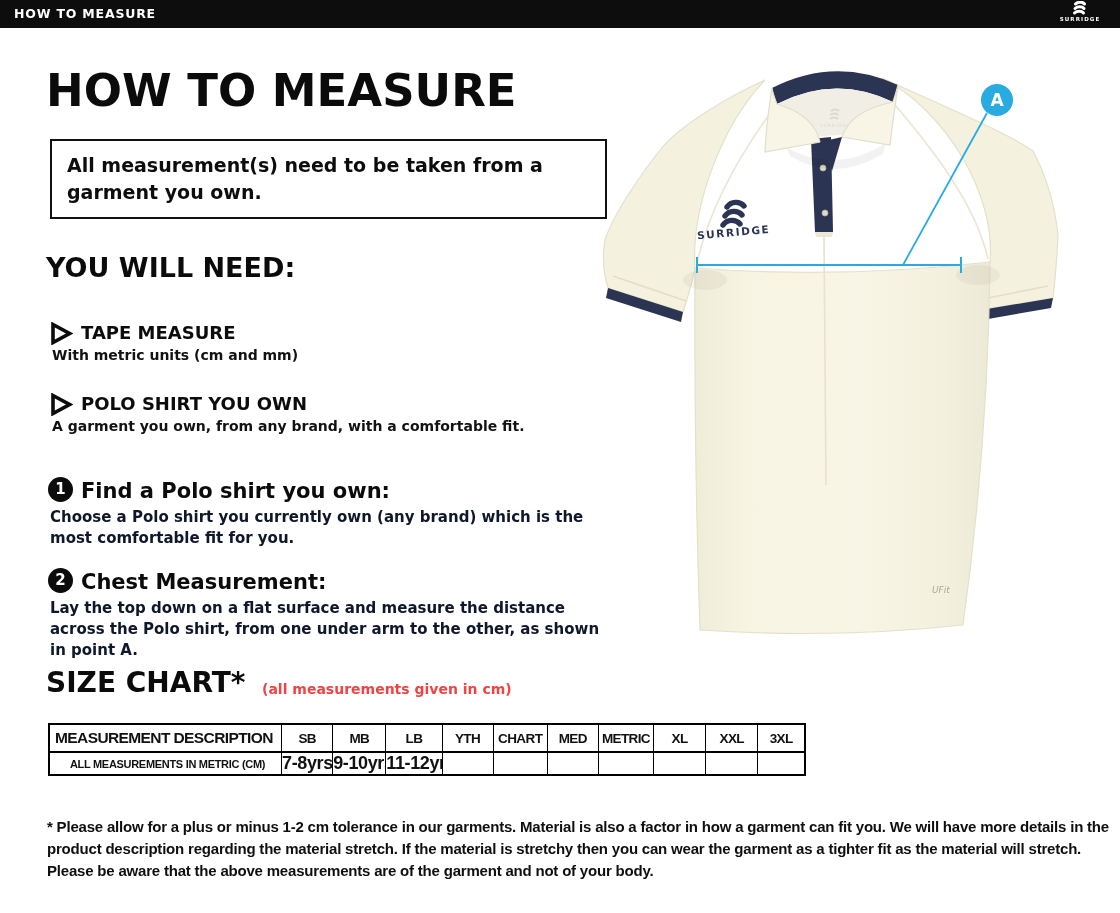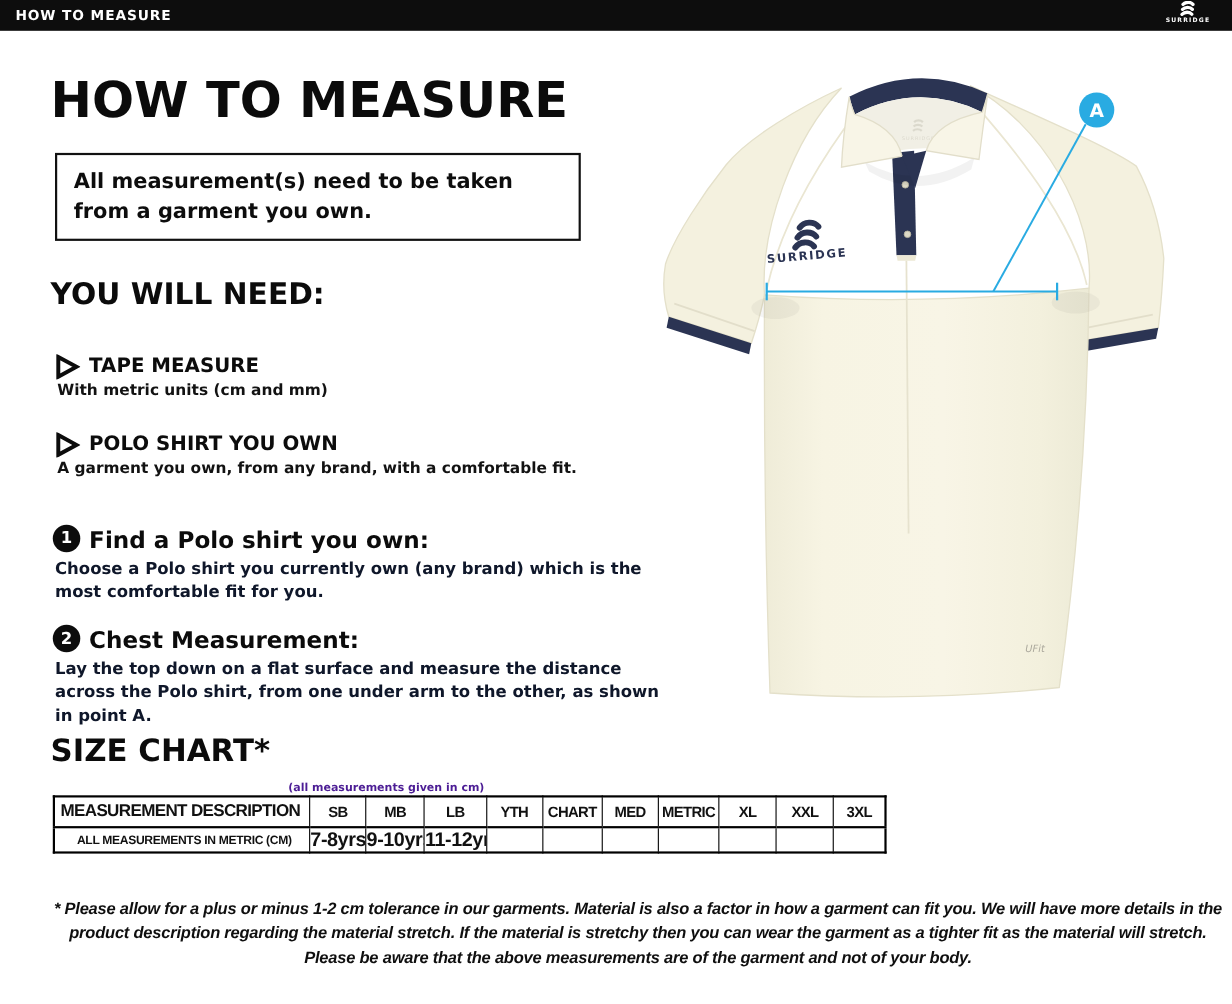--- a/index.html
+++ b/index.html
@@ -19,21 +19,21 @@
   #topbar-logo .brand-word{
     color:#fff;font-family:"DejaVu Sans",sans-serif;font-weight:bold;
     font-size:5.5px;letter-spacing:1.1px;line-height:6px;
   }
   
   h1#page-title{
     left:46px;top:64px;margin:0;font-family:"DejaVu Sans",sans-serif;
     font-size:45px;font-weight:bold;letter-spacing:0px;color:#0b0b0b;position:absolute;
   }
   #notice-box{
-    left:50px;top:139px;width:478px;box-sizing:border-box;border:2.5px solid #111;
+    left:50px;top:139px;width:557px;box-sizing:border-box;border:2.5px solid #111;
     padding:11px 15px;font-family:"DejaVu Sans",sans-serif;font-weight:bold;
     font-size:19px;line-height:27px;color:#0d0d0d;background:#fff;
   }
   #you-will-need-heading{
     left:46px;top:252px;font-family:"DejaVu Sans",sans-serif;font-weight:bold;
     font-size:27px;color:#0b0b0b;
   }
   .need-item-label{
     font-family:"DejaVu Sans",sans-serif;font-weight:bold;font-size:18px;color:#0c0c0c;
   }
@@ -51,39 +51,39 @@
   .step-desc{
     font-family:"DejaVu Sans",sans-serif;font-weight:bold;font-size:15px;line-height:21px;
     color:#0f172a;width:562px;
   }
   #size-chart-heading{
     left:46px;top:666px;font-family:"DejaVu Sans",sans-serif;font-weight:bold;
     font-size:28px;color:#0b0b0b;
   }
   #size-chart-sub{
     left:262px;top:681px;font-family:"DejaVu Sans",sans-serif;font-weight:bold;
-    font-size:10px;color:#4c1d95;margin-top:30px;
+    font-size:14px;color:#ef4444;
   }
   
   #size-table{
     position:absolute;left:48px;top:723px;width:758px;border-collapse:collapse;
     table-layout:fixed;background:#fff;border:2.5px solid #000;
   }
   #size-table th,#size-table td{border:1.3px solid #000;overflow:hidden;white-space:nowrap;padding:0;}
   #size-table thead th{
     font-size:13.5px;font-weight:bold;letter-spacing:-0.6px;height:26px;text-align:center;
     border-bottom:2.2px solid #000;
   }
   #size-table thead th.desc-col{font-size:15.5px;text-align:left;padding-left:5px;}
   #size-table td{font-size:18px;font-weight:bold;text-align:center;height:18px;letter-spacing:-0.4px;}
   #size-table td.row-label{font-size:11px;text-align:center;padding-left:4px;letter-spacing:-0.3px;}
   
   #footnote{
-    left:47px;top:816px;width:1066px;font-weight:bold;font-style:italic;
-    font-size:15px;line-height:22px;letter-spacing:-0.2px;color:#0f0f0f;text-align:center;
+    left:47px;top:816px;width:1066px;font-weight:bold;
+    font-size:15px;line-height:22px;letter-spacing:-0.2px;color:#0f0f0f;
   }
   
   #shirt-wrap{left:580px;top:55px;width:540px;height:590px;}
 </style>
 </head>
 <body>
 
 <div id="topbar" class="abs">
   <div id="topbar-title" class="abs">HOW TO MEASURE</div>
   <div id="topbar-logo" class="abs">

